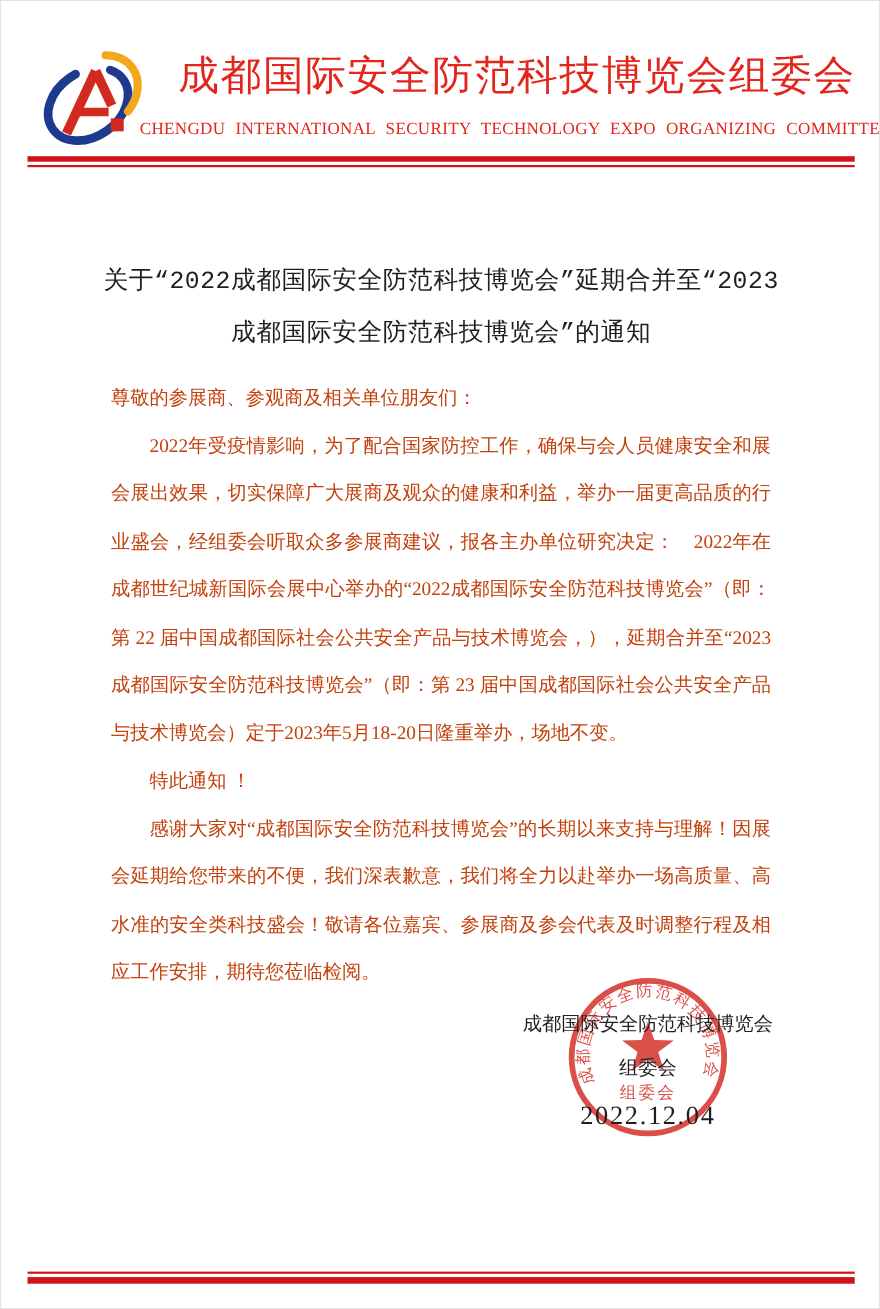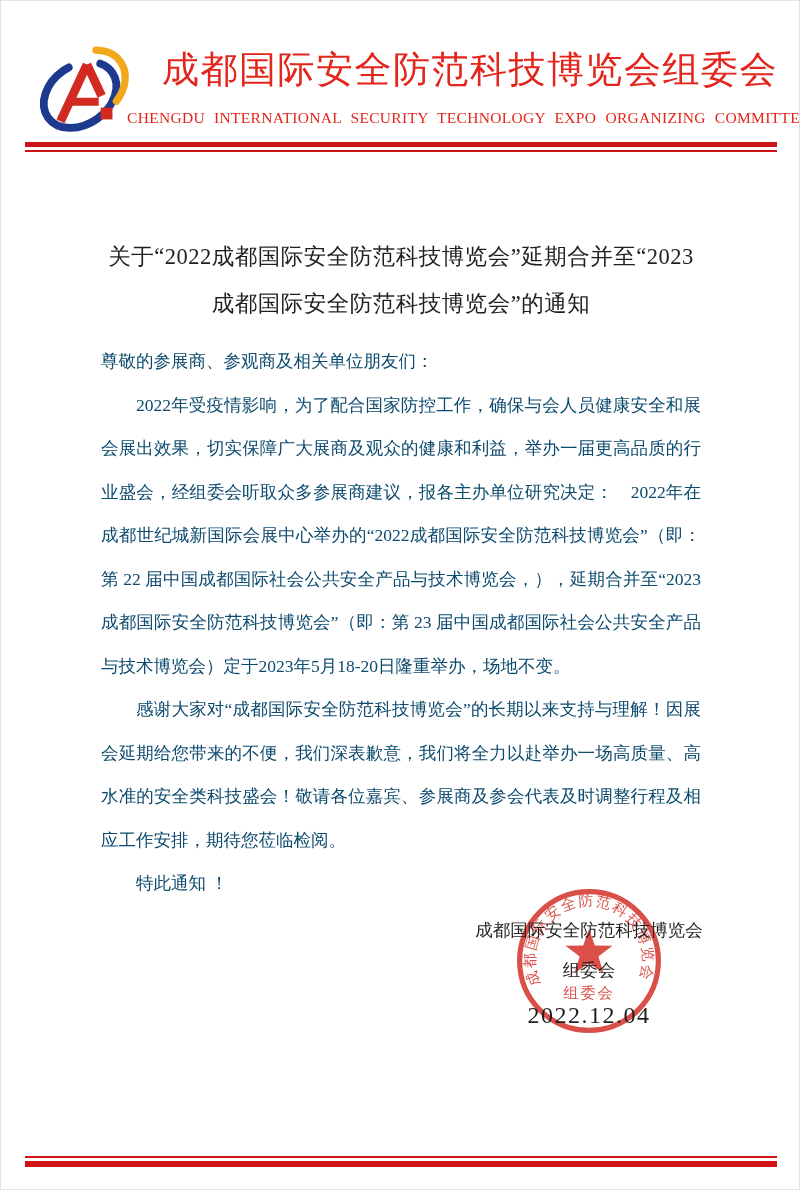--- a/index.html
+++ b/index.html
@@ -27,27 +27,27 @@
   }
   .rule{position:absolute;left:24px;width:752px;background:#cf1418;}
   .rule-top-thick{top:141px;height:5px;}
   .rule-top-thin{top:149px;height:2px;}
   .rule-bot-thin{top:1155px;height:2px;}
   .rule-bot-thick{top:1160px;height:6px;}
   
   .notice-title{
     position:absolute;left:0;top:232px;width:800px;
     text-align:center;font-size:22.5px;line-height:47px;
-    color:#1f1f1f;letter-spacing:0.5px;
+    color:#1f1f1f;letter-spacing:0.5px;font-family:Liberation Mono, monospace;
   }
   
   .body-text{
     position:absolute;left:100px;top:339px;width:600px;
     font-size:17.5px;line-height:43.5px;
-    text-align:justify;color:#0c4a6e;
+    text-align:justify;color:#c2410c;
   }
   .body-text p{margin:0;text-indent:2em;}
   .body-text p.no-indent{text-indent:0;}
   
   .sig-line{
     position:absolute;left:438px;width:300px;
     text-align:center;font-size:17.5px;color:#1f1f1f;z-index:2;
   }
   .sig-org1{top:917px;}
   .sig-org2{top:957px;}
@@ -82,22 +82,22 @@
   <div class="rule rule-top-thin"></div>
 
   <div class="notice-title">
     <div>关于“2022成都国际安全防范科技博览会”延期合并至“2023</div>
     <div>成都国际安全防范科技博览会”的通知</div>
   </div>
 
   <div class="body-text">
     <p class="no-indent">尊敬的参展商、参观商及相关单位朋友们：</p>
     <p>2022年受疫情影响，为了配合国家防控工作，确保与会人员健康安全和展会展出效果，切实保障广大展商及观众的健康和利益，举办一届更高品质的行业盛会，经组委会听取众多参展商建议，报各主办单位研究决定：　2022年在成都世纪城新国际会展中心举办的“2022成都国际安全防范科技博览会”（即：第 22 届中国成都国际社会公共安全产品与技术博览会，），延期合并至“2023成都国际安全防范科技博览会”（即：第 23 届中国成都国际社会公共安全产品与技术博览会）定于2023年5月18-20日隆重举办，场地不变。</p>
+    <p>特此通知 ！</p>
     <p>感谢大家对“成都国际安全防范科技博览会”的长期以来支持与理解！因展会延期给您带来的不便，我们深表歉意，我们将全力以赴举办一场高质量、高水准的安全类科技盛会！敬请各位嘉宾、参展商及参会代表及时调整行程及相应工作安排，期待您莅临检阅。</p>
-    <p>特此通知 ！</p>
   </div>
 
   <svg class="seal" viewBox="0 0 160 160" aria-hidden="true">
     <defs>
       <path id="sealArc" d="M 29 104 A 57 57 0 1 1 131 104" fill="none"></path>
     </defs>
     <circle cx="80" cy="80" r="73" fill="none" stroke="#d5372f" stroke-width="5.5"></circle>
     <polygon points="80,46 73.9,63.6 55.3,64 70.1,75.2 64.7,93 80,82.4 95.3,93 89.9,75.2 104.7,64 86.1,63.6" fill="#d5372f"></polygon>
     <text font-size="15.5" fill="#d5372f">
       <textPath href="#sealArc" startOffset="0" textLength="225" lengthAdjust="spacing">成都国际安全防范科技博览会</textPath>

